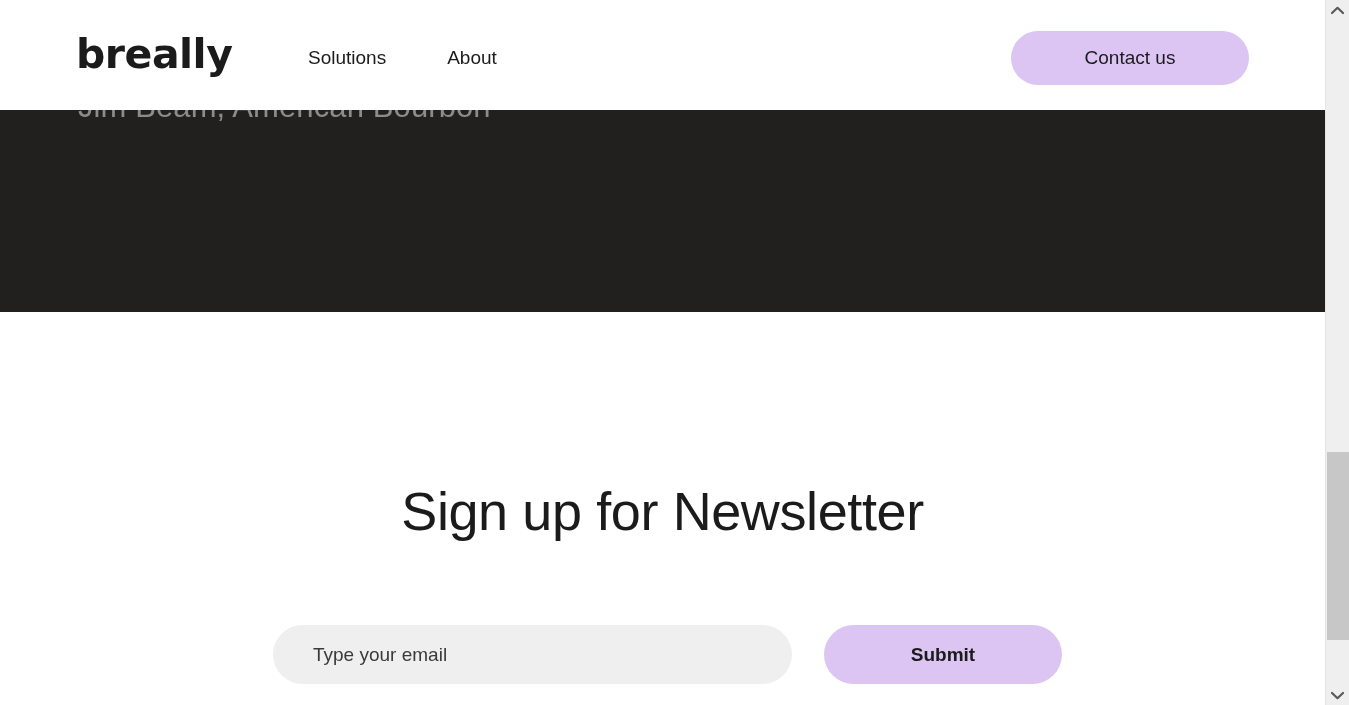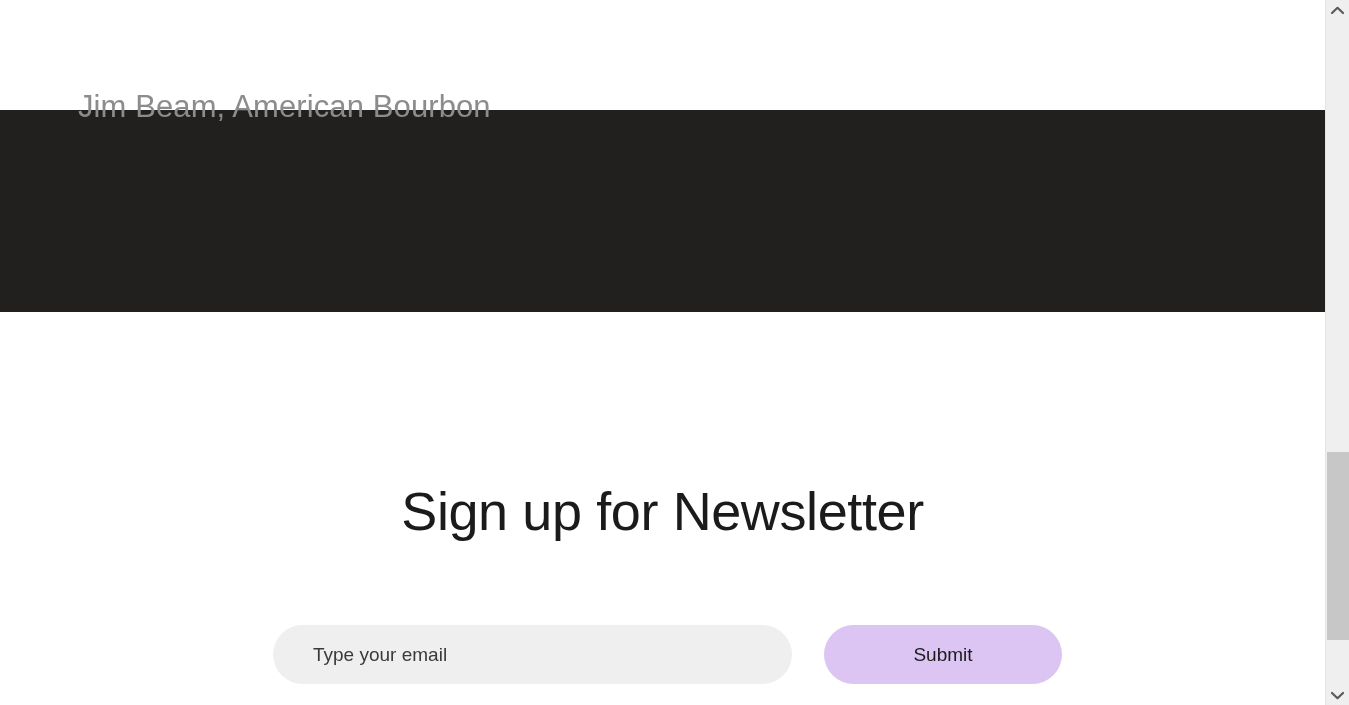--- a/index.html
+++ b/index.html
@@ -156,20 +156,21 @@
   .submit-btn {
     width: 238px;
     height: 59px;
     border: none;
     border-radius: 30px;
     background: #DCC5F2;
     color: #1b1b1b;
     font-size: 19px;
     font-family: "Liberation Sans", sans-serif;
     cursor: pointer;
+    font-weight: bold;
   }
 
   
   .scrollbar {
     position: absolute;
     right: 0; top: 0;
     width: 24px;
     height: 705px;
     background: #efefef;
     border-left: 1px solid #e4e4e4;
@@ -202,20 +203,30 @@
 <body>
 
 <div id="page">
 
   <div id="viewport">
 
     <section class="hero-dark">
       <div class="hero-caption">Jim Beam, American Bourbon</div>
     </section>
 
+    <header class="site-header">
+      <div class="logo">breally</div>
+
+      <nav class="nav">
+        <a class="nav-link">Solutions</a>
+        <a class="nav-link">About</a>
+      </nav>
+
+      <button class="contact-btn">Contact us</button>
+    </header>
 
     <section class="newsletter">
       <h2 class="newsletter-title">Sign up for Newsletter</h2>
 
       <form class="signup-form">
         <input class="email-input" type="text" placeholder="Type your email" style="">
         <button class="submit-btn">Submit</button>
       </form>
     </section>
 

